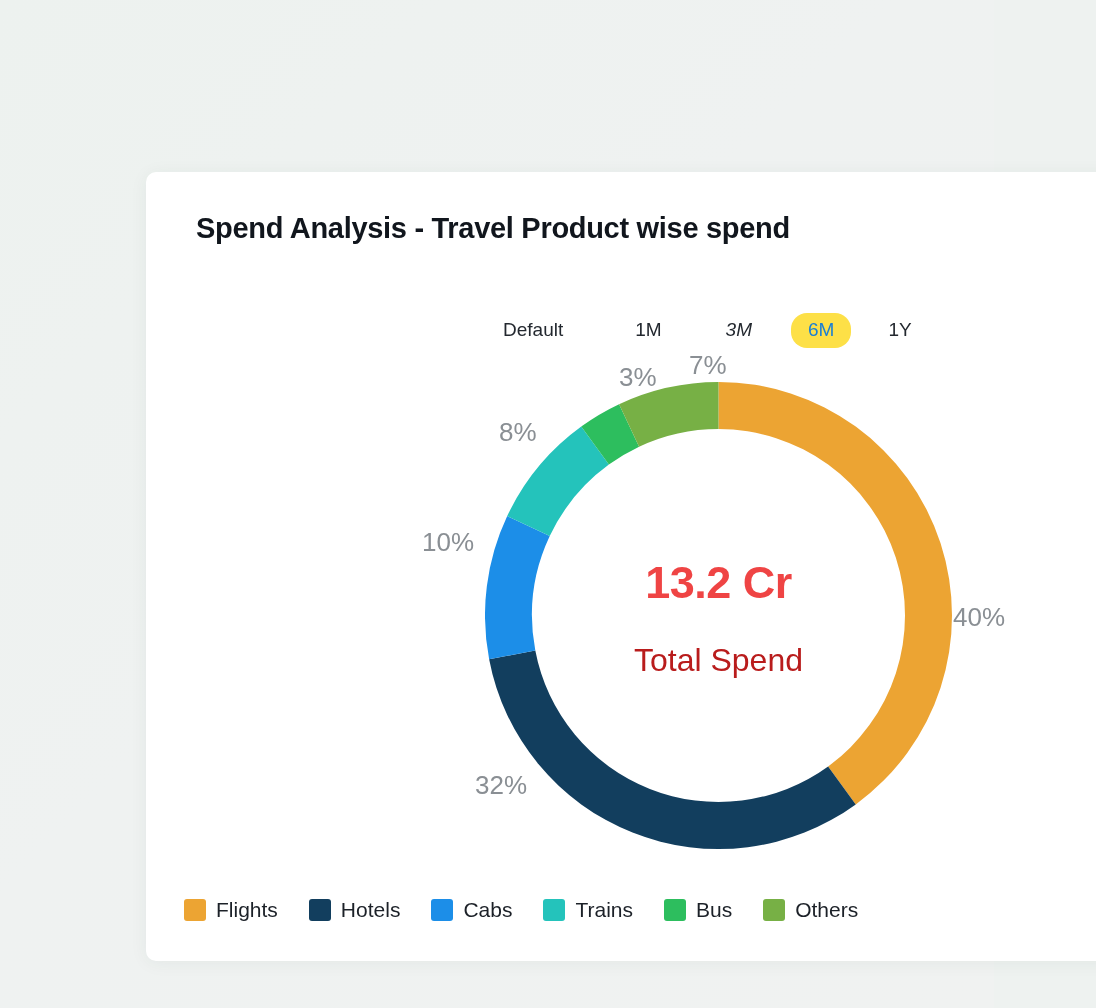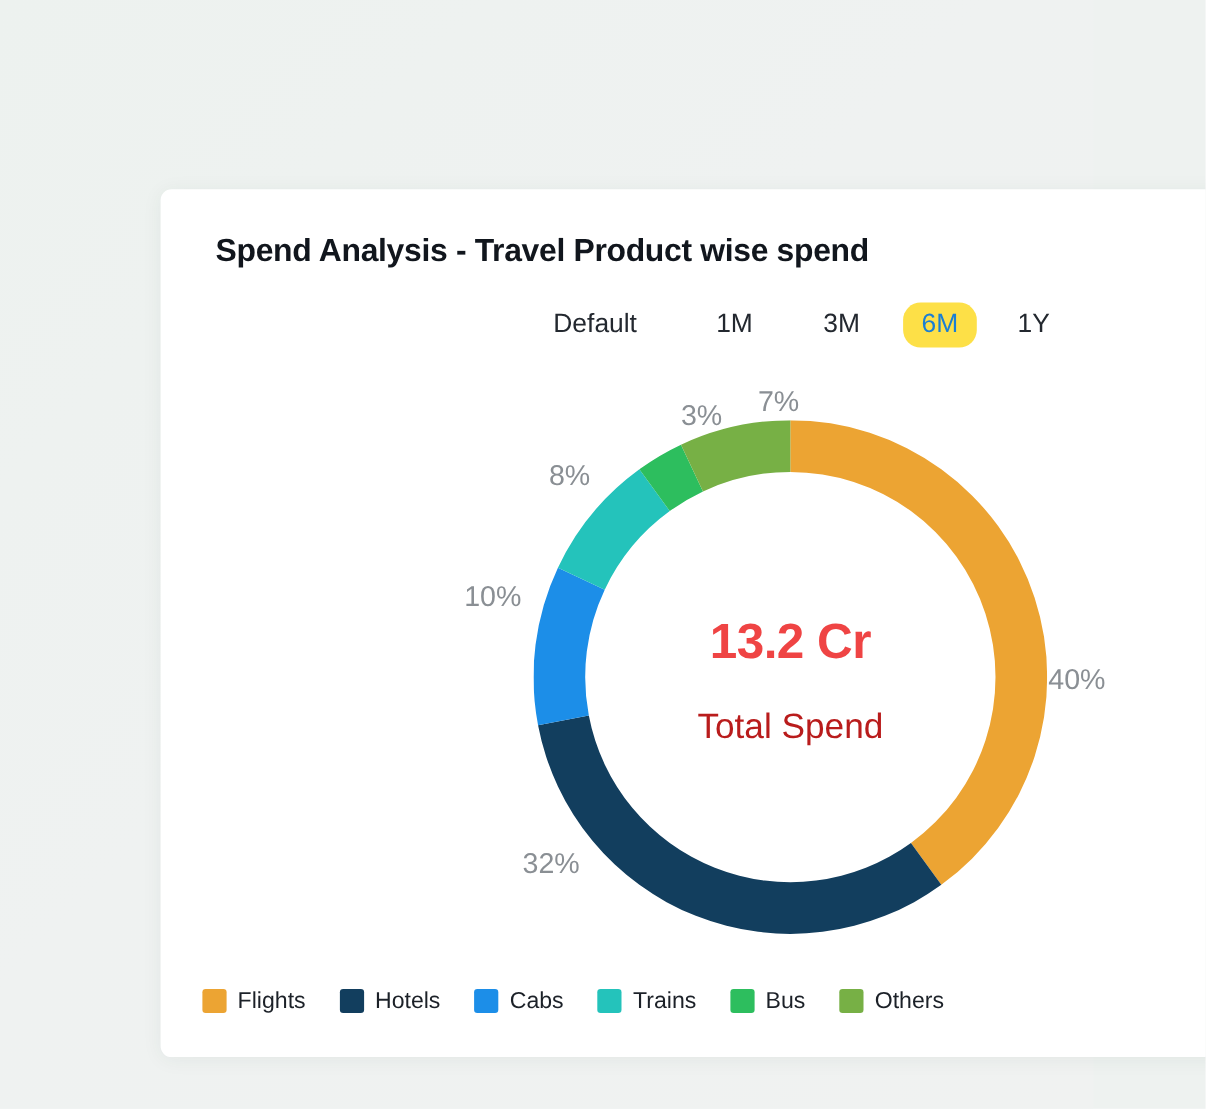--- a/index.html
+++ b/index.html
@@ -51,38 +51,39 @@
   
   .range-tabs {
     position: absolute;
     left: 340px;
     top: 103px;
     display: flex;
     align-items: center;
     gap: 0px;
   }
   .range-tab {
-    font-size: 24px;
+    font-size: 19px;
     color: #23282f;
     padding: 6px 17px;
     border-radius: 16px;
     white-space: nowrap;
     cursor: pointer;
     background: transparent;
     border: none;
     font-family: "Liberation Sans", sans-serif;
     line-height: 1.2;
+    margin-top: 38px;
   }
   .range-tab.active {
     background: #fde047;
     color: #1a7fd4;
   }
   .tab-gap-1 { margin-right: 38px; }
   .tab-gap-2 { margin-right: 30px; }
-  .tab-gap-3 { margin-right: 22px; }
+  .tab-gap-3 { margin-right: 22px; font-style: italic; }
   .tab-gap-4 { margin-right: 20px; }
 
   
   #donut-wrap {
     position: absolute;
     left: 0;
     top: 0;
     width: 990px;
     height: 789px;
     pointer-events: none;

